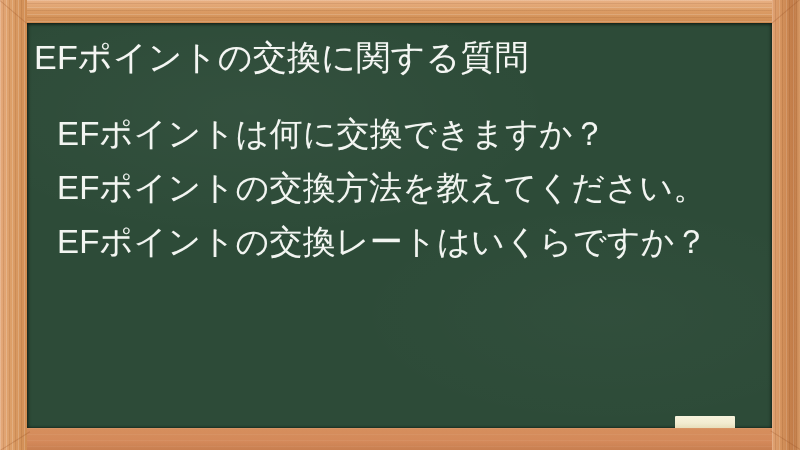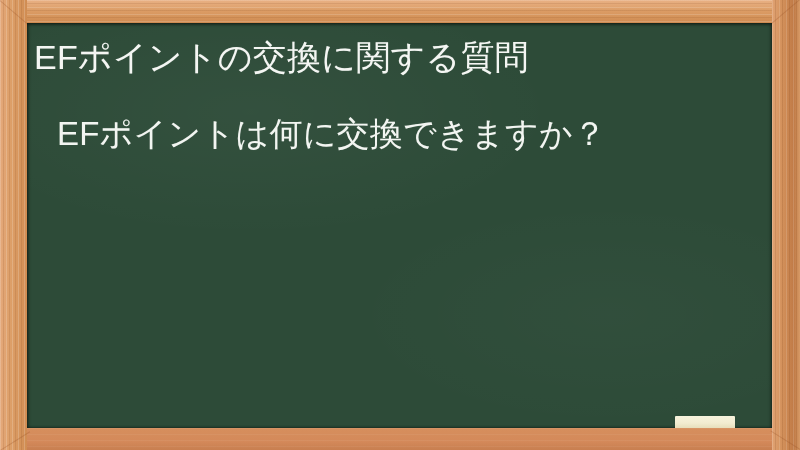--- a/index.html
+++ b/index.html
@@ -190,19 +190,21 @@
   </div>
 
   <div class="board">
 
     <div class="board-haze"></div>
 
     <div class="board-title">EFポイントの交換に関する質問</div>
 
     <ul class="question-list">
       <li class="question-item">EFポイントは何に交換できますか？</li>
+      <li class="question-item">EFポイントの交換方法を教えてください。</li>
+      <li class="question-item">EFポイントの交換レートはいくらですか？</li>
     </ul>
 
     <div class="chalk-stick"></div>
 
   </div>
 
 </div>
 
 </body></html>

